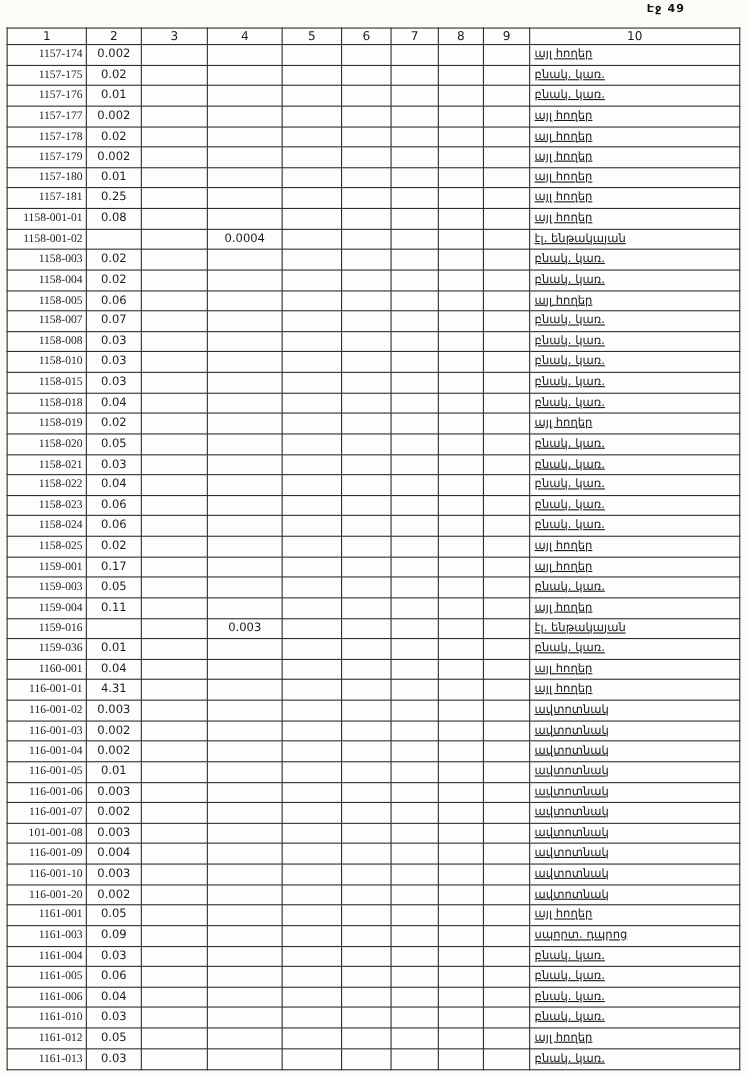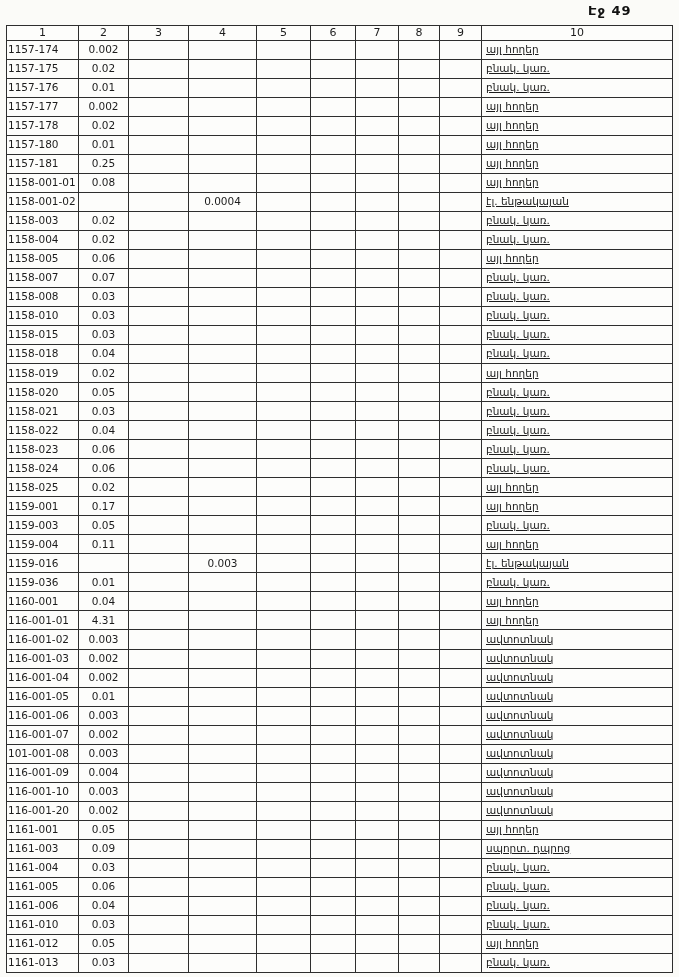--- a/index.html
+++ b/index.html
@@ -7,21 +7,21 @@
     width: 679px; height: 977px;
     background: #fbfbf8;
     font-family: "DejaVu Sans", sans-serif;
     color: #1c1c1c;
     position: relative;
     overflow: hidden;
   }
   .page-label {
     position: absolute;
     top: 3px; left: 588px;
-    font-size: 13px;
+    font-size: 10px;
     font-weight: bold;
     letter-spacing: 1px;
     color: #111;
   }
   table.sheet {
     position: absolute;
     top: 25px; left: 6px;
     width: 666px; height: 948px;
     border-collapse: collapse;
     table-layout: fixed;
@@ -36,21 +36,21 @@
     padding: 0 3px;
     vertical-align: middle;
     color: #1c1c1c;
   }
   thead th {
     height: 15px;
     font-weight: normal;
     font-size: 11px;
     text-align: center;
   }
-  td.c1 { text-align: left; padding-left: 1px; }
+  td.c1 { text-align: right; padding-left: 1px; font-family: Liberation Serif, serif; }
   td.c2, td.c3, td.c4, td.c5, td.c6, td.c7, td.c8, td.c9 { text-align: center; }
   td.c10 { text-align: left; padding-left: 4px; }
   td.c10 span { text-decoration: underline; text-underline-offset: 1px; }
 </style>
 </head>
 <body>
 
 <div class="page-label">Էջ 49</div>
 
 <table class="sheet">
@@ -135,20 +135,32 @@
         <td class="c3"></td>
         <td class="c4"></td>
         <td class="c5"></td>
         <td class="c6"></td>
         <td class="c7"></td>
         <td class="c8"></td>
         <td class="c9"></td>
         <td class="c10"><span>այլ հողեր</span></td>
       </tr>
       <tr>
+        <td class="c1">1157-179</td>
+        <td class="c2">0.002</td>
+        <td class="c3"></td>
+        <td class="c4"></td>
+        <td class="c5"></td>
+        <td class="c6"></td>
+        <td class="c7"></td>
+        <td class="c8"></td>
+        <td class="c9"></td>
+        <td class="c10"><span>այլ հողեր</span></td>
+      </tr>
+      <tr>
         <td class="c1">1157-180</td>
         <td class="c2">0.01</td>
         <td class="c3"></td>
         <td class="c4"></td>
         <td class="c5"></td>
         <td class="c6"></td>
         <td class="c7"></td>
         <td class="c8"></td>
         <td class="c9"></td>
         <td class="c10"><span>այլ հողեր</span></td>

